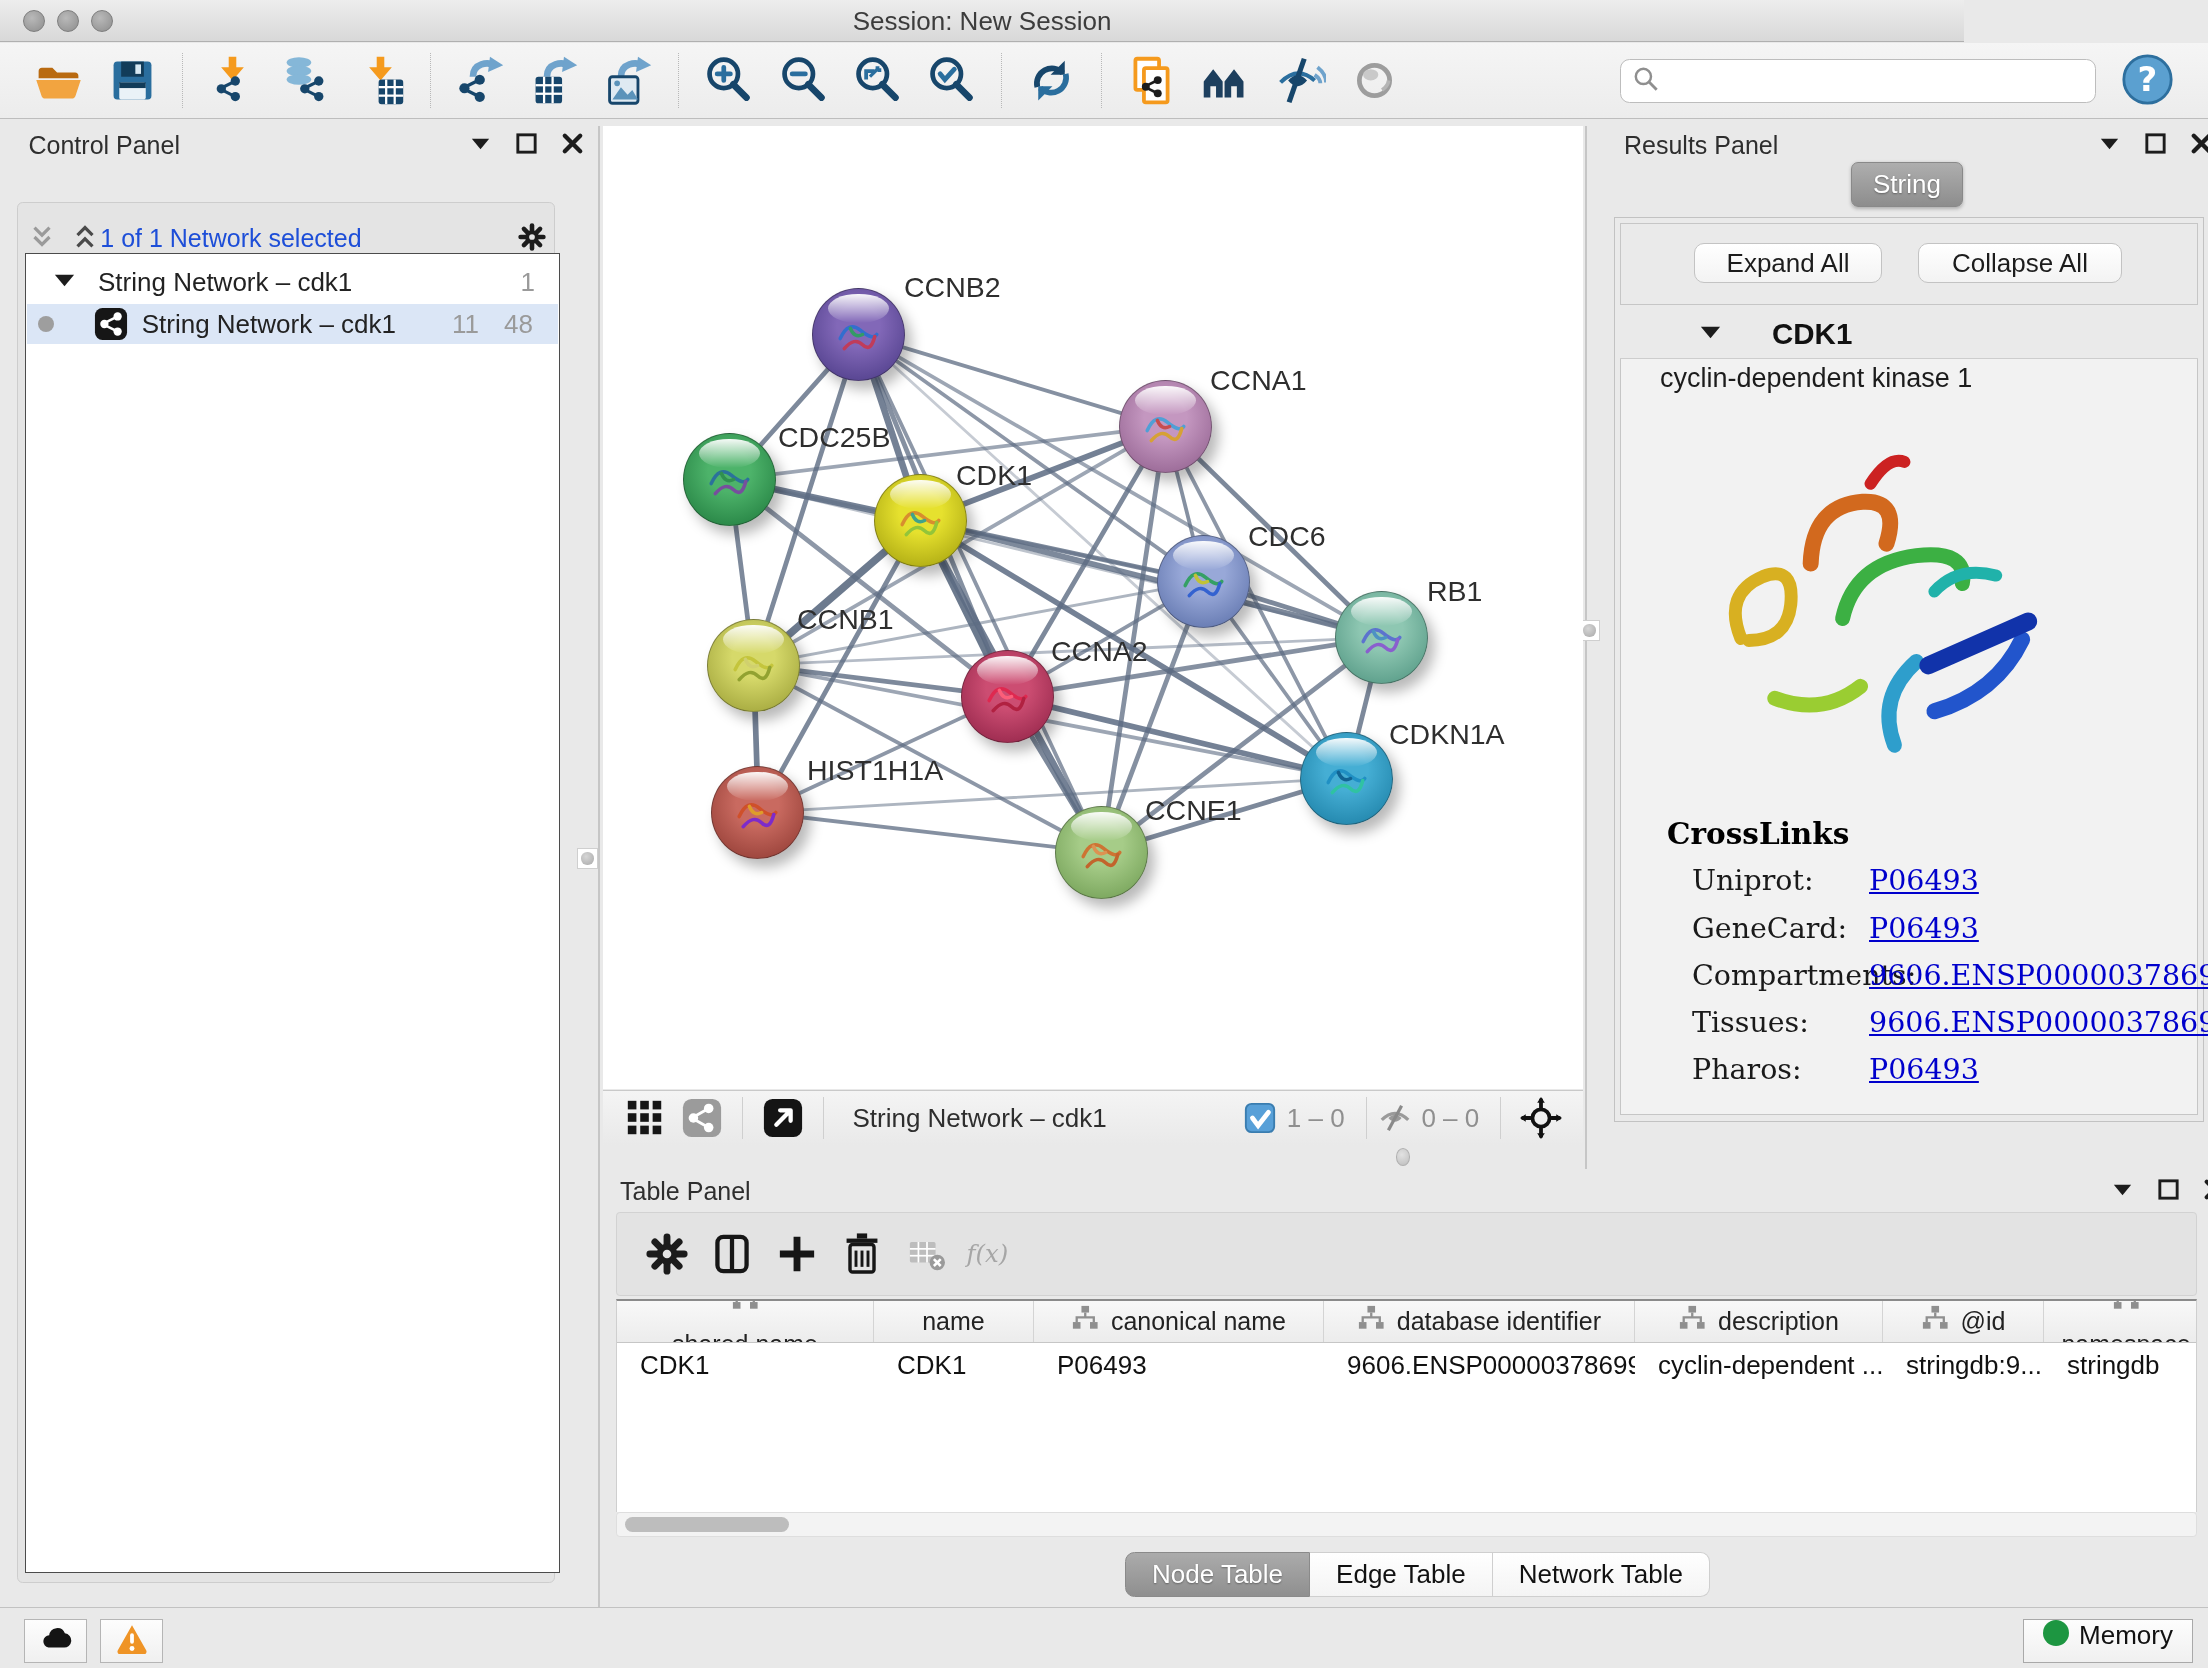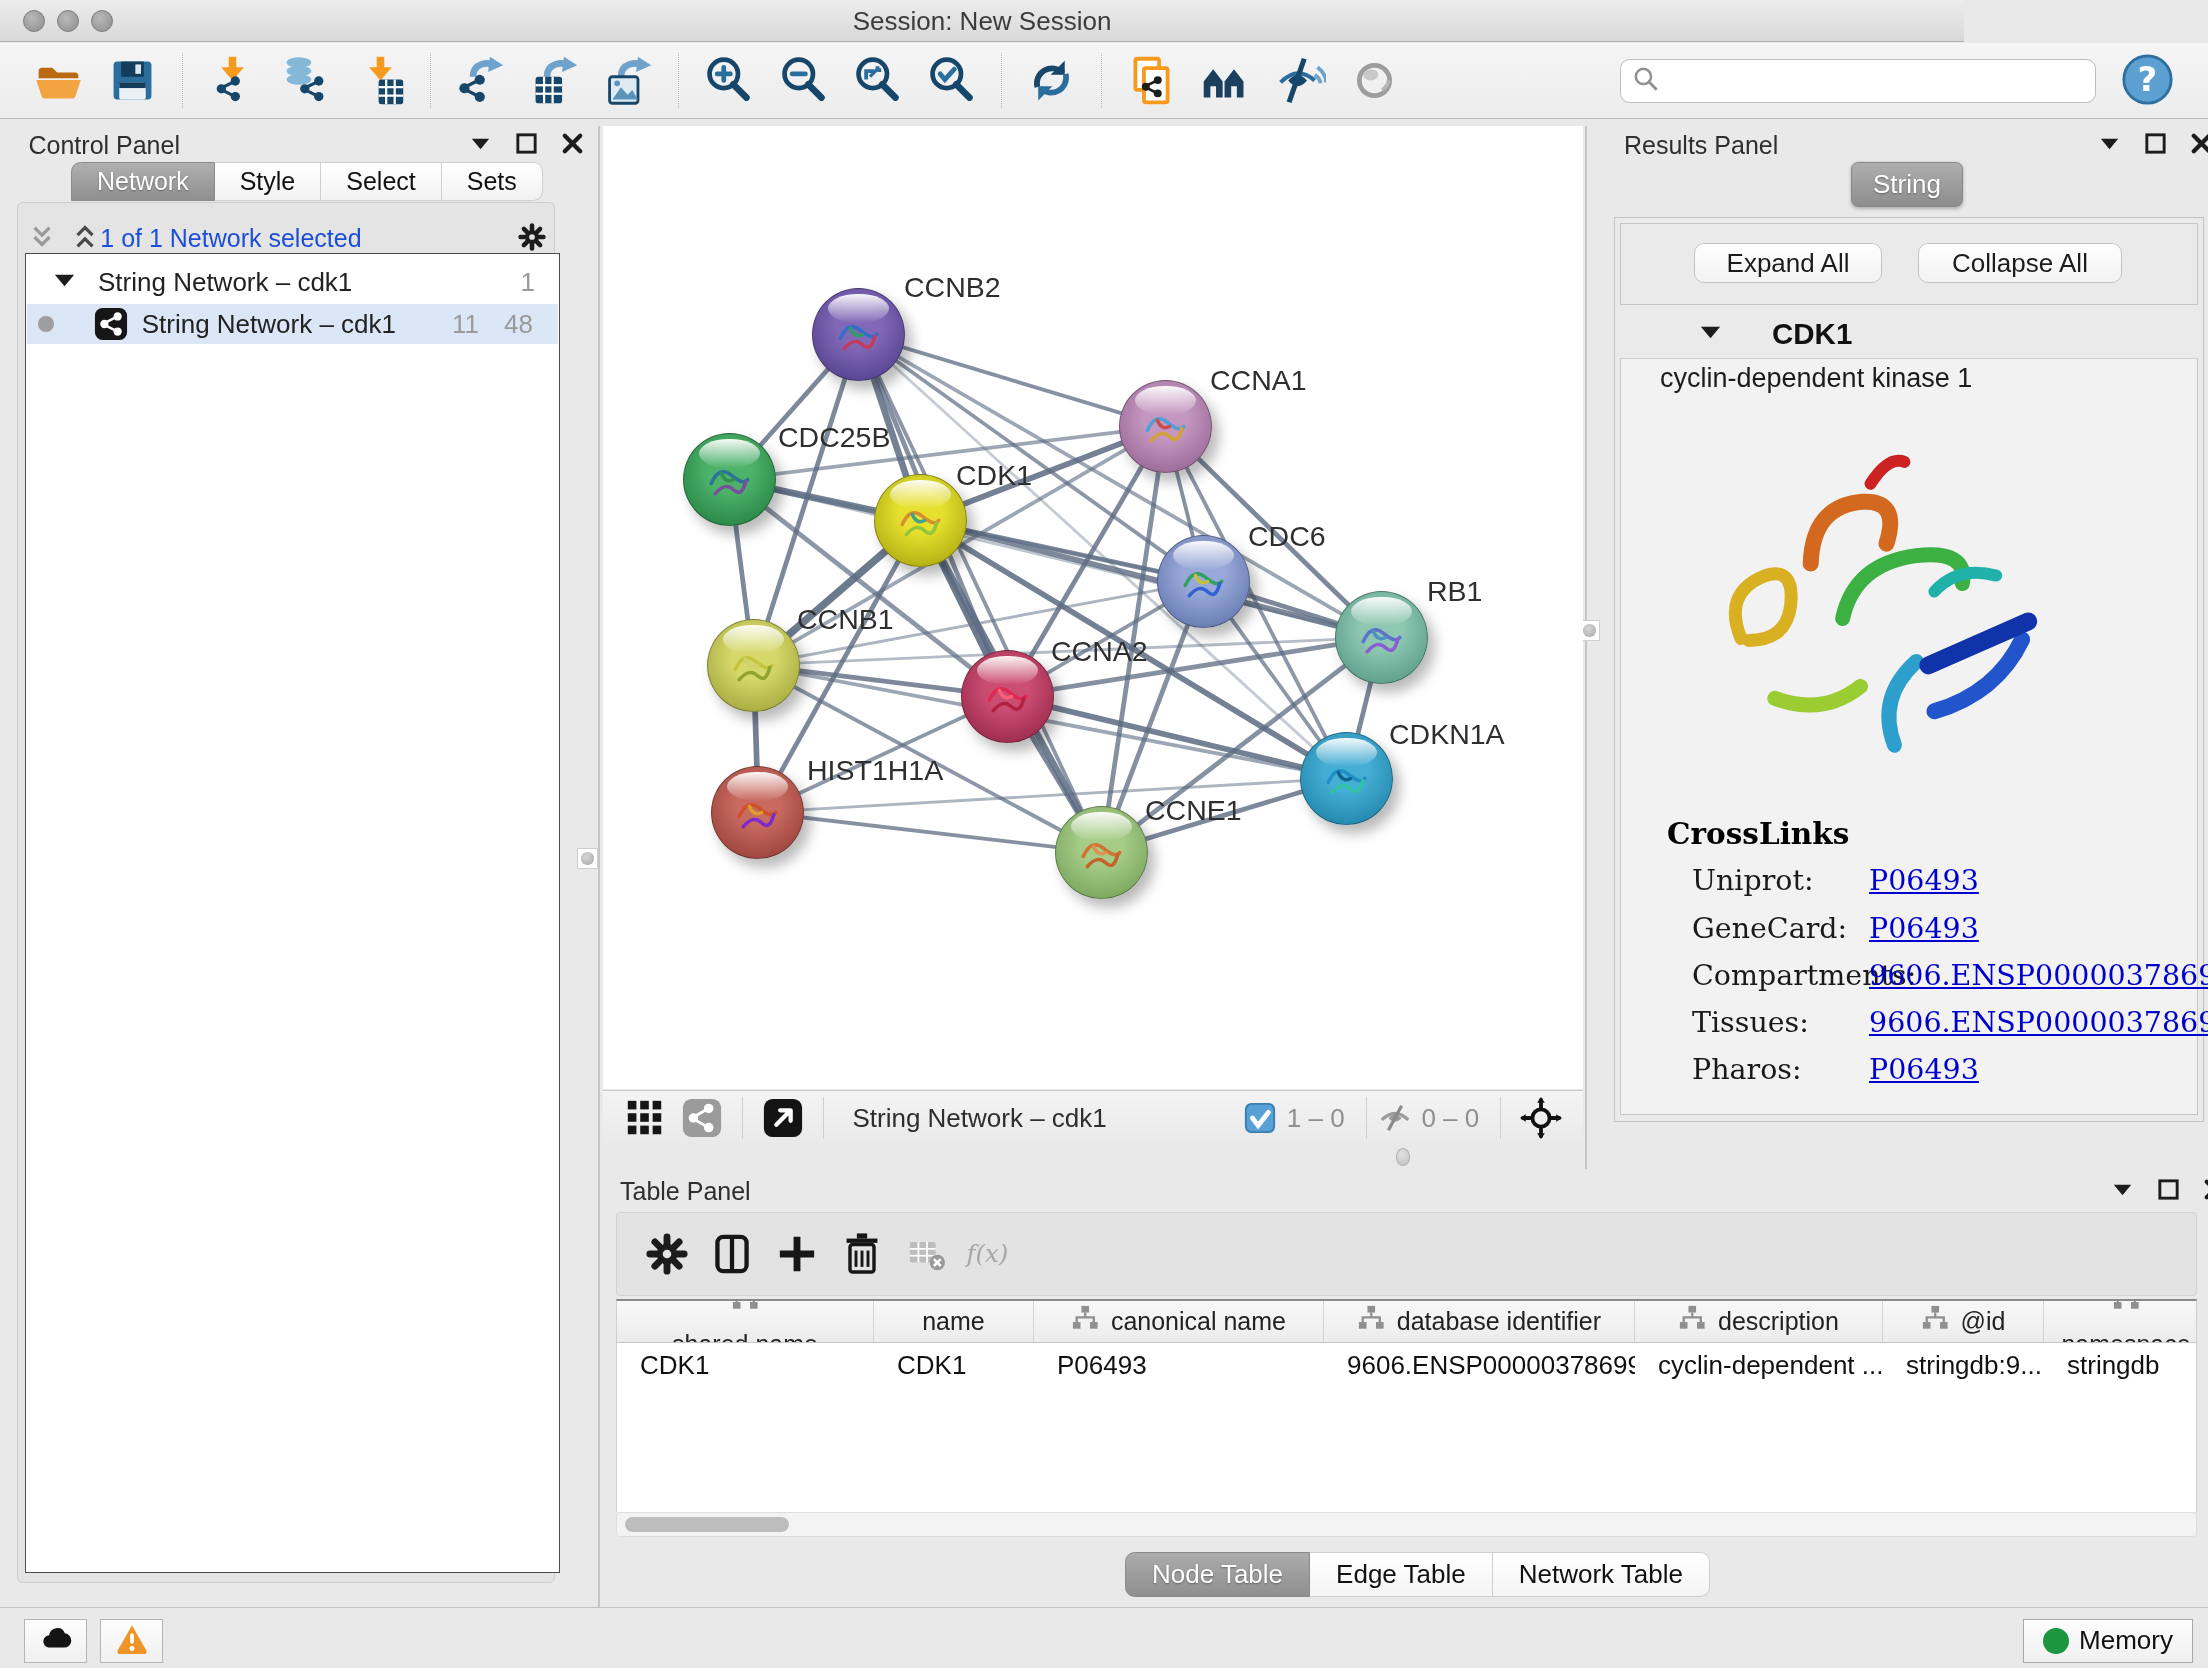--- a/index.html
+++ b/index.html
@@ -138,21 +138,21 @@
   .btab.sel { background:linear-gradient(#ababab,#8f8f8f); color:#fff; border-color:#8a8a8a;
     text-shadow:0 1px 1.9px rgba(0,0,0,.35); }
   
   .bottom-bar { position:absolute; left:0; top:1607px; width:2208px; height:61px;
     background:#e9e9e9; border-top:1px solid #c2c2c2; }
   .bb-btn { position:absolute; top:10.5px; width:63px; height:44px; background:linear-gradient(#fdfdfd,#f0f0f0);
     border:1.9px solid #b5b5b5; display:flex; align-items:center; justify-content:center; }
   .bb-btn svg { width:34px; height:34px; }
   .bb-mem { position:absolute; right:15px; top:10.5px; height:44px; padding:0 19px;
     background:linear-gradient(#fdfdfd,#f0f0f0); border:1px solid #a9a9a9;
-    display:flex; align-items:center; gap:10px; font-size:26px; color:#111; }
+    display:flex; align-items:flex-start; gap:10px; font-size:26px; color:#111; }
   .bb-mem i { width:26px; height:26px; border-radius:50%; background:#1d9641; display:block; }
 </style>
 </head>
 <body>
 
 <div class="window">
 
   <div class="titlebar">
     <span class="traffic t1"></span>
     <span class="traffic t2"></span>
@@ -357,26 +357,20 @@
     <span><svg viewBox="0 0 26 26">
           <path d="M4 8h18l-9 11z" fill="#1c1c1c"></path>
         </svg></span>
     <span><svg viewBox="0 0 26 26">
           <rect x="4" y="4" width="18" height="18" fill="none" stroke="#1c1c1c" stroke-width="3"></rect>
         </svg></span>
     <span><svg viewBox="0 0 26 26">
           <path d="M5 5l16 16M21 5L5 21" stroke="#1c1c1c" stroke-width="4.5" stroke-linecap="round"></path>
         </svg></span>
   </div>
-  <div class="cp-tabs" id="cp-tabs">
-      <div class="tab sel">Network</div>
-      <div class="tab">Style</div>
-      <div class="tab">Select</div>
-      <div class="tab">Sets</div>
-    </div>
   <div class="cp-box"></div>
   <div class="cp-toolbar-row">
     <span style="margin-right:13.3px;"><svg viewBox="0 0 32 32">
           <path d="M8 6l8 8 8-8M8 16l8 8 8-8" fill="none" stroke="#9a9a9a" stroke-width="3.4"></path>
         </svg></span>
     <span><svg viewBox="0 0 32 32">
           <path d="M8 14l8-8 8 8M8 26l8-8 8 8" fill="none" stroke="#4a4a4a" stroke-width="3.4"></path>
         </svg></span>
     <span class="cp-sel-status">1 of 1 Network selected</span>
     <span id="cp-gear"><svg viewBox="0 0 56 56" style="width:32px;height:32px">

